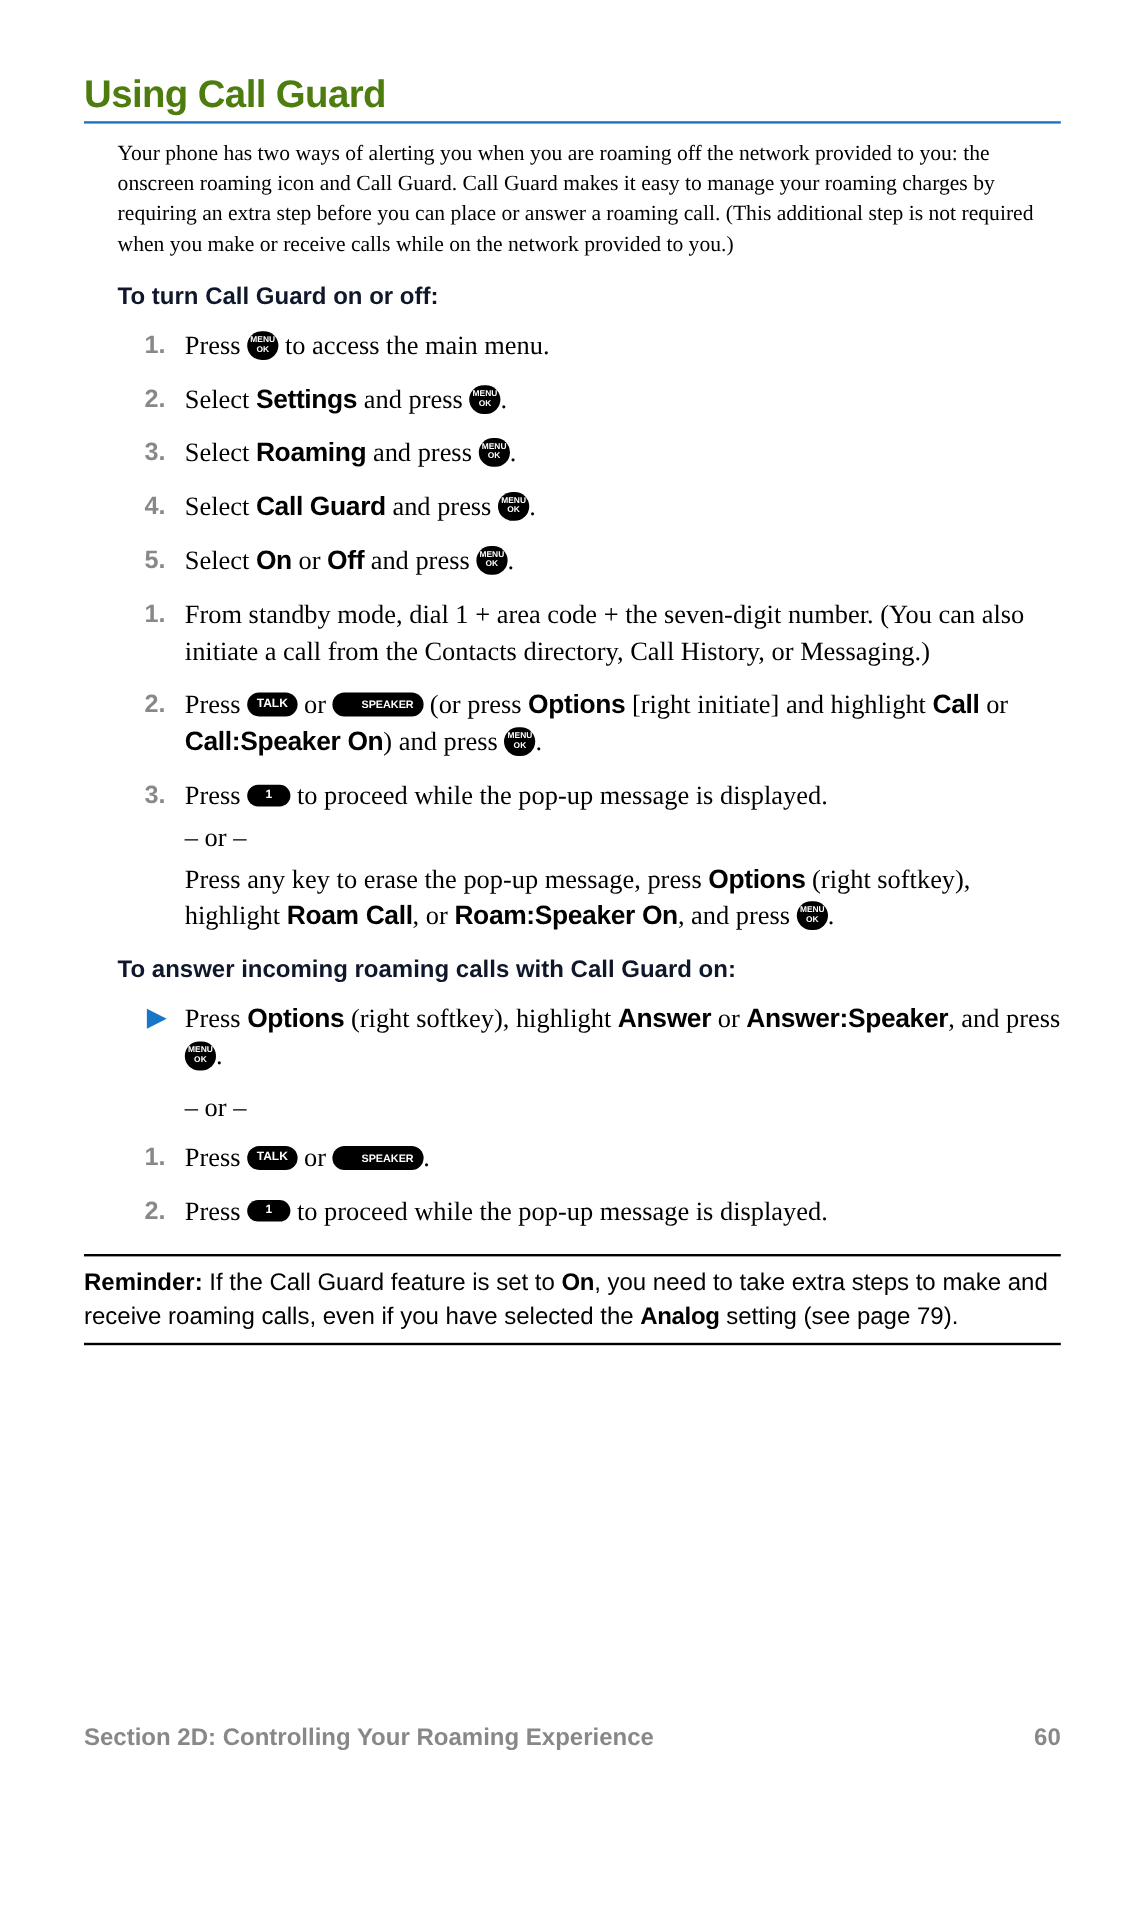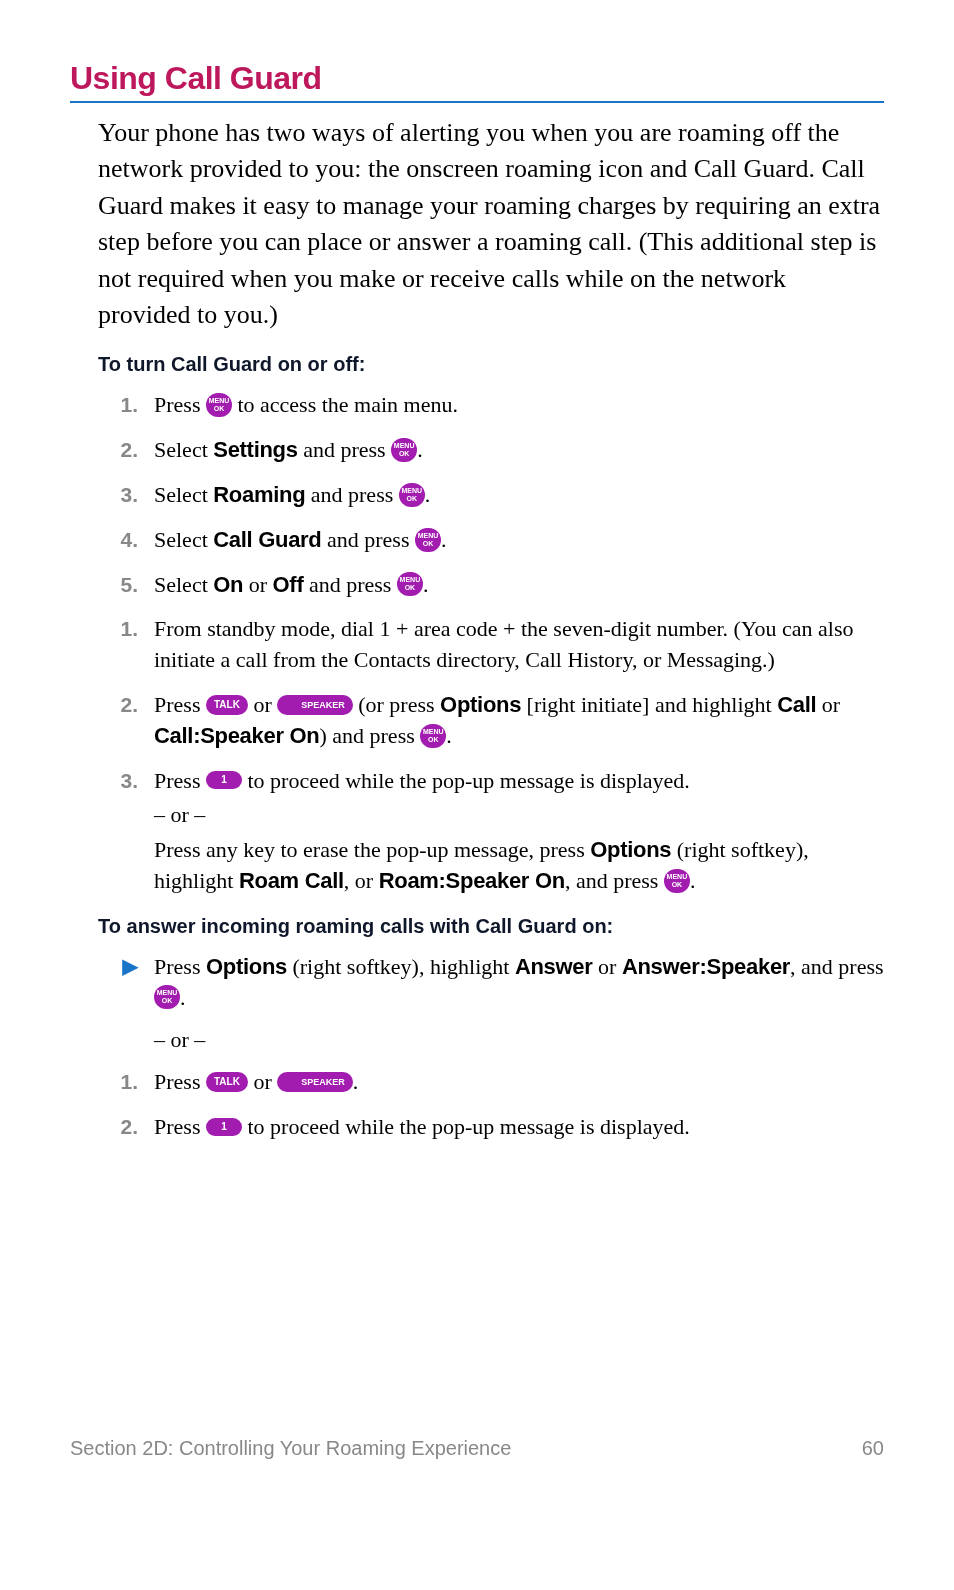--- a/index.html
+++ b/index.html
@@ -15,32 +15,32 @@
   }
   .page {
     padding: 60px 70px 50px 70px;
     min-height: 1500px;
     box-sizing: border-box;
     position: relative;
   }
   h1.title {
     font-family: "Helvetica Neue", Arial, sans-serif;
     font-weight: 800;
-    color: #be185d;
+    color: #4d7c0f;
     font-size: 32px;
     margin: 0 0 6px 0;
     letter-spacing: -0.5px;
     border-bottom: 2px solid #1975c8;
     padding-bottom: 4px;
   }
   .body-indent {
     margin-left: 28px;
   }
   p.intro {
-    font-size: 26px;
+    font-size: 18px;
     line-height: 1.4;
     margin: 12px 0 20px 0;
   }
   .subhead {
     font-family: "Helvetica Neue", Arial, sans-serif;
     font-weight: 700;
     font-size: 20px;
     color: #0f172a;
     margin: 18px 0 14px 0;
   }
@@ -79,21 +79,21 @@
     line-height: 28px;
   }
   b.emph {
     font-family: "Helvetica Neue", Arial, sans-serif;
     font-weight: 800;
     letter-spacing: -0.3px;
     text-align: right;
   }
   .btn {
     display: inline-block;
-    background: #a21caf;
+    background: #000000;
     color: #fff;
     font-family: "Helvetica Neue", Arial, sans-serif;
     font-weight: 700;
     border-radius: 50%;
     width: 24px;
     height: 24px;
     line-height: 24px;
     font-size: 7px;
     text-align: center;
     vertical-align: middle;
@@ -141,21 +141,21 @@
     font-weight: 800;
   }
   .footer {
     position: absolute;
     bottom: 40px;
     left: 70px;
     right: 70px;
     display: flex;
     justify-content: space-between;
     font-family: "Helvetica Neue", Arial, sans-serif;
-    font-weight: 400;
+    font-weight: 700;
     color: #888;
     font-size: 20px;
   }
   .or-indent {
     margin-left: 56px;
     font-size: 22px;
     margin-bottom: 14px;
   }
 </style>
 </head>
@@ -246,18 +246,21 @@
       </li>
       <li>
         <span class="num">2.</span>
         <span class="step-body">
           <span>Press </span><span class="btn num1">1</span><span> to proceed while the pop-up message is displayed.</span>
         </span>
       </li>
     </ol>
   </div>
 
+  <div class="reminder">
+    <span class="label">Reminder:</span><span> If the Call Guard feature is set to </span><b class="emph">On</b><span>, you need to take extra steps to make and receive roaming calls, even if you have selected the </span><b class="emph">Analog</b><span> setting (see page 79).</span>
+  </div>
 
   <div class="footer">
     <span>Section 2D: Controlling Your Roaming Experience</span>
     <span>60</span>
   </div>
 </div>
 
 </body></html>

